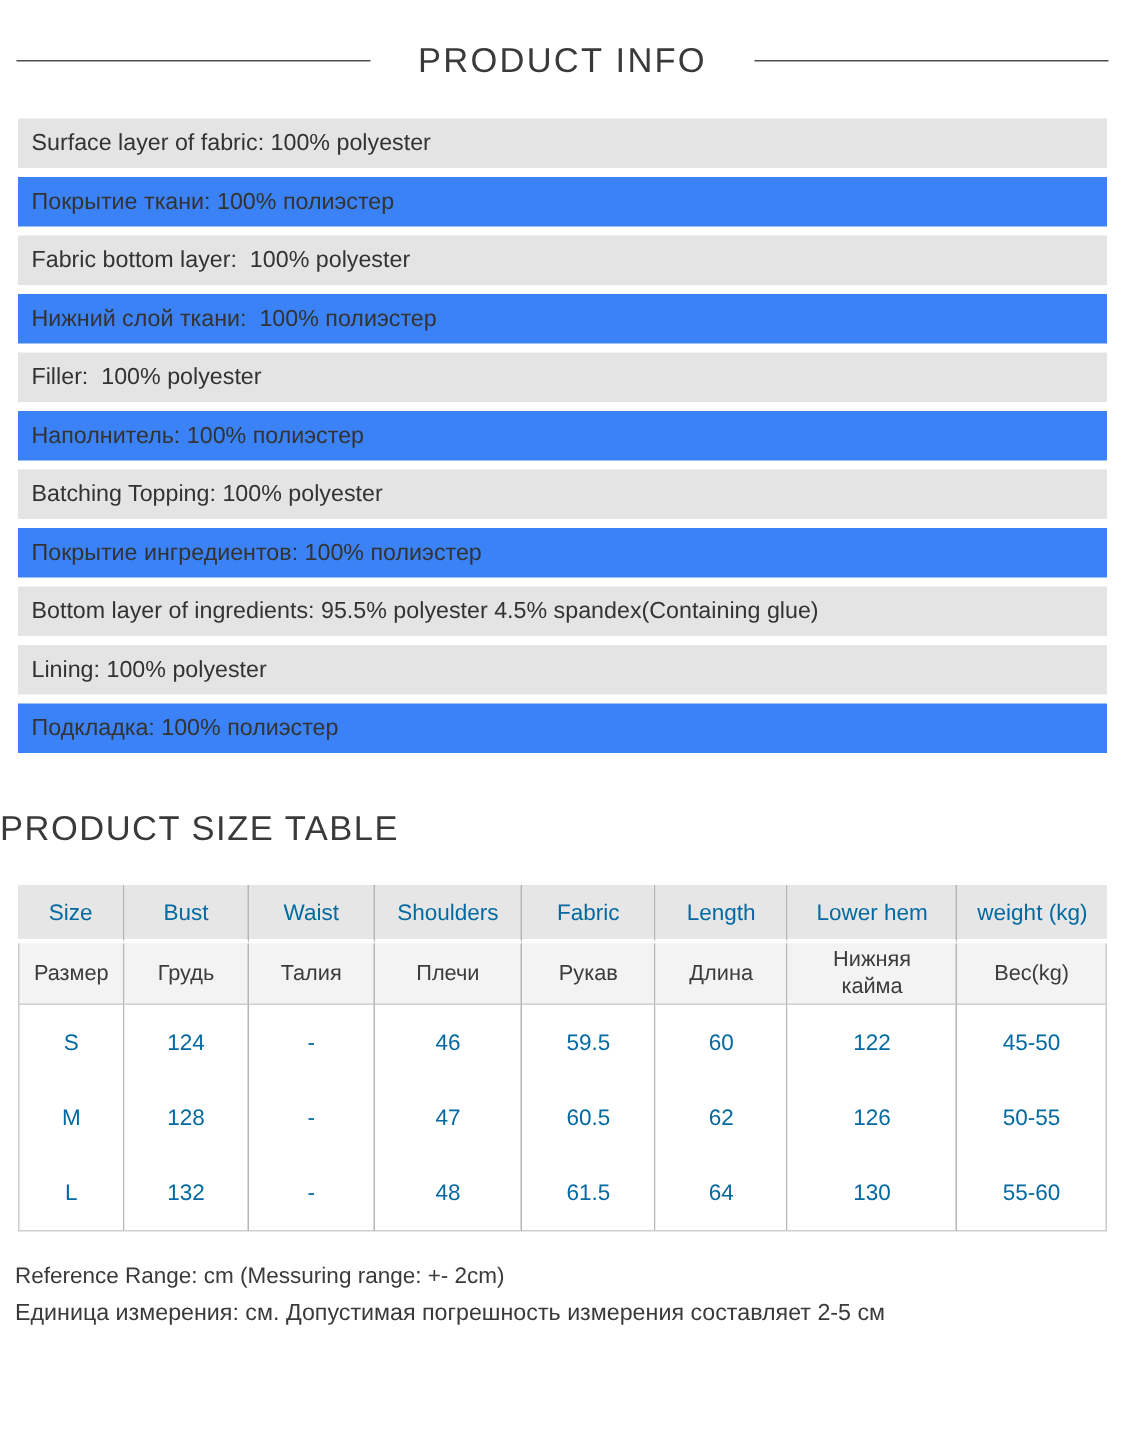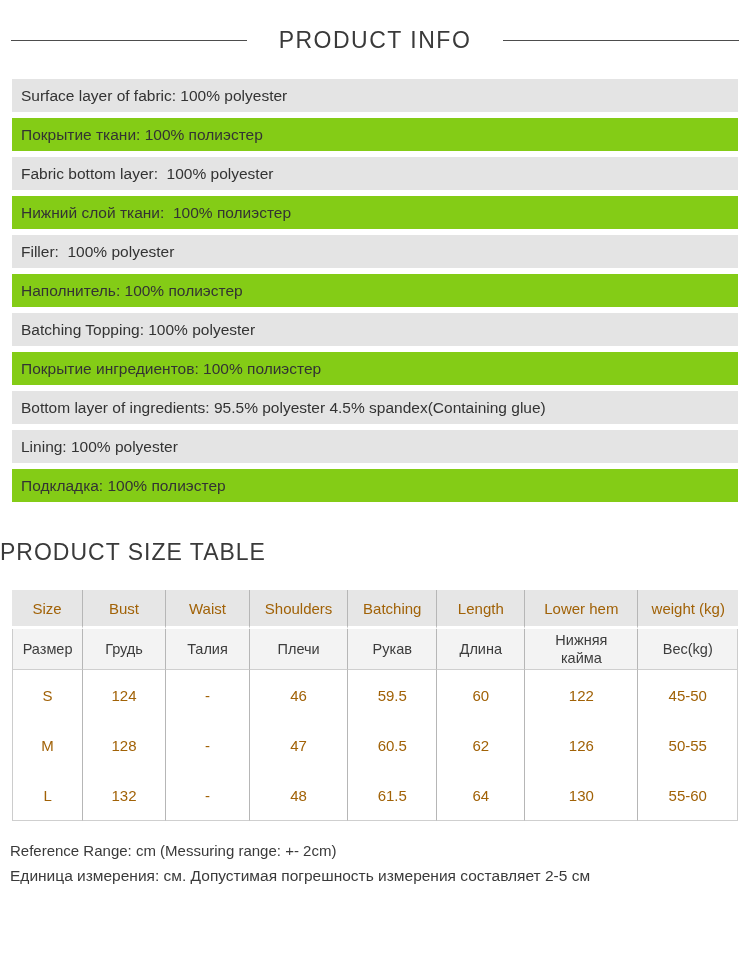--- a/index.html
+++ b/index.html
@@ -25,37 +25,37 @@
   
   .info-list{margin:25px 12px 0 12px;border-radius:16px;}
   .info-row{
     height:33px;margin-bottom:6px;
     display:flex;align-items:center;
     padding-left:9px;
     font-size:15.5px;color:#333;
     white-space:pre;
   }
   .info-row.shade-a{background:#e4e4e4;}
-  .info-row.shade-b{background:#84cc16;}
+  .info-row.shade-b{background:#3b82f6;}
 
   
   h2.size-title{
     margin:38px 0 0 0;height:24px;line-height:24px;
     text-align:left;font-size:23px;font-weight:400;
     letter-spacing:1px;color:#3a3a3a;
   }
 
   
   .table-wrap{margin:26px 12px 0 12px;}
   table.size-table{
     width:100%;border-collapse:separate;border-spacing:0;table-layout:fixed;
   }
   table.size-table td{
     text-align:center;vertical-align:middle;
-    font-size:15px;color:#a16207;
+    font-size:15px;color:#0369a1;
     border-right:1px solid #b6b6b6;
   }
   tr.h-en td{
     background:#e6e6e6;height:34px;
     border-bottom:3px solid #ffffff;
   }
   tr.h-en td:last-child{border-right:none;}
   tr.h-ru td{
     background:#f3f3f3;height:38px;
     border-bottom:1px solid #cfcfcf;
@@ -111,21 +111,21 @@
           <col style="width: 12.1%;">
           <col style="width: 15.6%;">
           <col style="width: 13.7%;">
         </colgroup>
       <thead>
         <tr class="h-en">
             <td>Size</td>
             <td>Bust</td>
             <td>Waist</td>
             <td>Shoulders</td>
-            <td>Batching</td>
+            <td>Fabric</td>
             <td>Length</td>
             <td>Lower hem</td>
             <td>weight (kg)</td>
           </tr>
         <tr class="h-ru">
             <td>Размер</td>
             <td>Грудь</td>
             <td>Талия</td>
             <td>Плечи</td>
             <td>Рукав</td>

